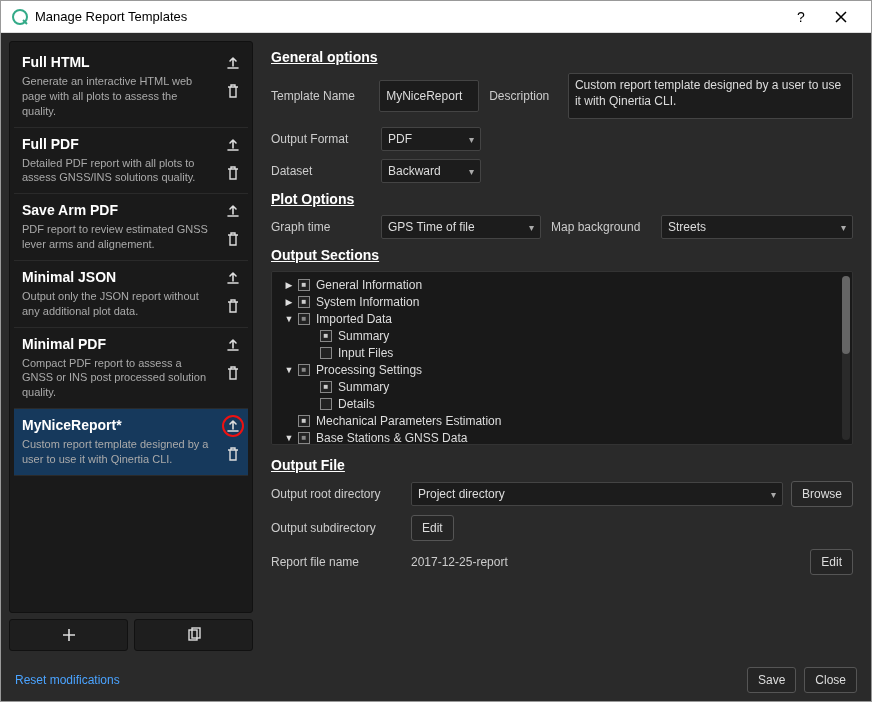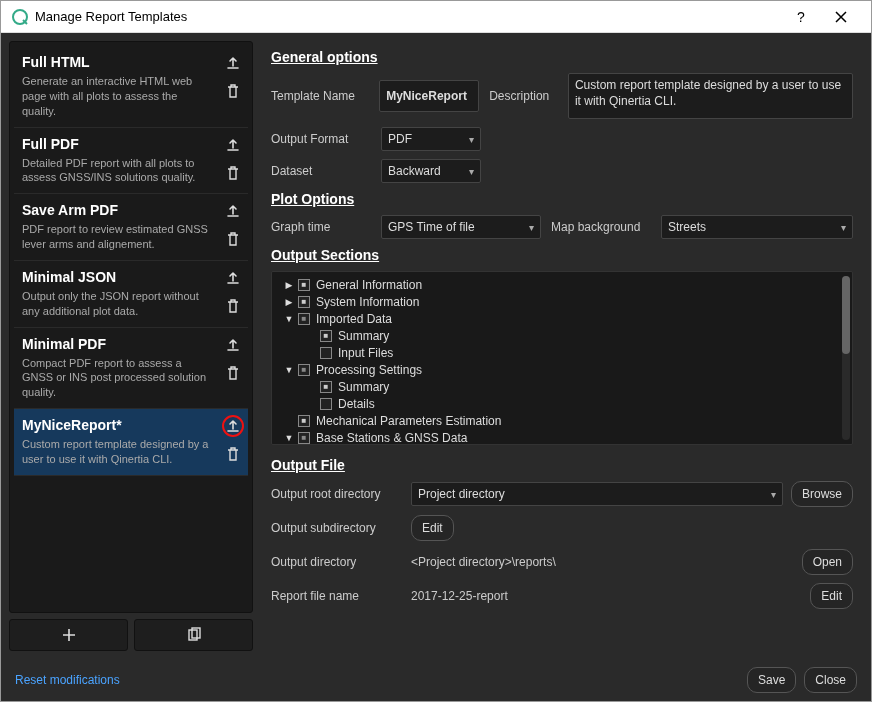--- a/index.html
+++ b/index.html
@@ -22,37 +22,37 @@
 .icon-btn svg { width: 16px; height: 16px; }
 .highlight-circle { border: 2px solid #e11; border-radius: 50%; }
 .left-footer { display: flex; gap: 6px; margin-top: 6px; }
 .lf-btn { flex: 1; height: 32px; background: #1e1e1e; border: 1px solid #111; border-radius: 3px; display:flex; align-items:center; justify-content:center; cursor:pointer; }
 .lf-btn svg { width:16px; height:16px; }
 .right { flex: 1; padding: 10px 18px 8px 10px; overflow-y: auto; }
 .sechead { font-weight: 700; font-size: 14px; color: #fff; margin: 6px 0 8px 0; text-decoration: underline; }
 .row { display: flex; align-items: center; margin-bottom: 8px; gap: 10px; }
 .label { width: 100px; font-size: 12px; color: #ccc; }
 .label.w2 { width: 120px; }
-.inp { background: #1c1c1c; border: 1px solid #444; color: #ddd; height: 32px; padding: 2px 6px; border-radius: 2px; font-size: 12px; font-weight: bold; }
+.inp { background: #1c1c1c; border: 1px solid #444; color: #ddd; height: 32px; padding: 2px 6px; border-radius: 2px; font-size: 12px; }
 .select { background: #1c1c1c; border: 1px solid #444; color: #ddd; height: 24px; padding: 2px 20px 2px 6px; border-radius: 2px; font-size: 12px; position: relative; cursor: pointer; display:flex; align-items:center; }
 .select::after { content: "▾"; position: absolute; right: 6px; font-size: 10px; color: #aaa; }
 .textarea { background: #1c1c1c; border: 1px solid #444; color: #ddd; padding: 4px 6px; border-radius: 2px; font-size: 12px; width: 290px; height: 46px; line-height: 1.3; }
 .tree { background: #191919; border: 1px solid #333; border-radius: 2px; height: 174px; overflow-y: auto; position:relative; padding: 4px 2px; }
 .tree-row { display: flex; align-items: center; height: 17px; font-size: 12px; color: #ddd; }
 .tree-row .tw { width: 14px; display: flex; justify-content: center; font-size: 9px; cursor: pointer; }
 .tree-row .ck { width: 12px; height: 12px; border: 1px solid #888; margin: 0 6px 0 2px; display:inline-flex; align-items:center; justify-content:center; font-size:10px; background:#222; }
 .tree-row .ck.checked::before { content:"■"; font-size:8px; color:#ccc; line-height:1; }
 .tree-row .ck.partial::before { content:"■"; font-size:8px; color:#888; line-height:1; }
 .tree-row .lbl { cursor:pointer; }
 .sb { position:absolute; right:2px; top:4px; bottom:4px; width:8px; background:#2a2a2a; border-radius:4px; }
 .sb-thumb { position:absolute; right:0; top:0; width:8px; height:78px; background:#666; border-radius:4px; }
 .of-row { display:flex; align-items:center; margin-bottom:8px; gap:8px; }
 .of-label { width:132px; font-size:12px; color:#ccc; }
 .of-val { flex:1; font-size:12px; color:#ccc; }
-.btn { background:#252525; border:1px solid #555; color:#ddd; height:26px; padding:0 10px; border-radius:10px; font-size:12px; cursor:pointer; display:flex; align-items:center; }
+.btn { background:#252525; border:1px solid #555; color:#ddd; height:26px; padding:0 10px; border-radius:3px; font-size:12px; cursor:pointer; display:flex; align-items:center; }
 .footer { display:flex; align-items:center; padding:8px 14px; background:#2a2a2a; }
 .reset { color:#4aa3ff; font-size:12px; cursor:pointer; }
 </style>
 </head>
 <body>
 
 <div class="window">
   <div class="titlebar">
     <span class="app-icon">
       <svg viewBox="0 0 18 18">
@@ -282,25 +282,20 @@
           <div class="select" style="flex:1">
               <span>Project directory</span>
             </div>
           <div class="btn">Browse</div>
         </div>
         <div class="of-row">
           <span class="of-label">Output subdirectory</span>
           <div class="btn">Edit</div>
         </div>
         <div class="of-row">
-          <span class="of-label">Output directory</span>
-          <span class="of-val">&lt;Project directory&gt;\reports\</span>
-          <div class="btn">Open</div>
-        </div>
-        <div class="of-row">
           <span class="of-label">Report file name</span>
           <span class="of-val">2017-12-25-report</span>
           <div class="btn">Edit</div>
         </div>
       </div>
     </div>
 
     <div class="footer">
       <span class="reset">Reset modifications</span>
       <span style="flex:1"></span>

